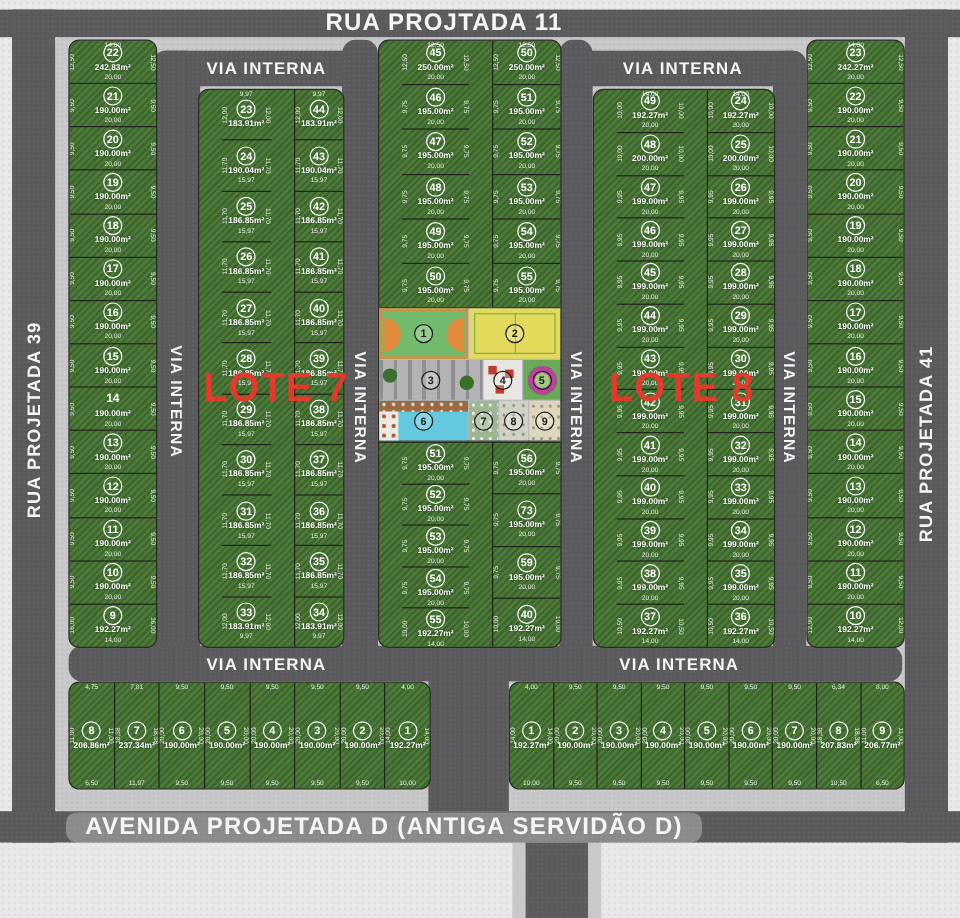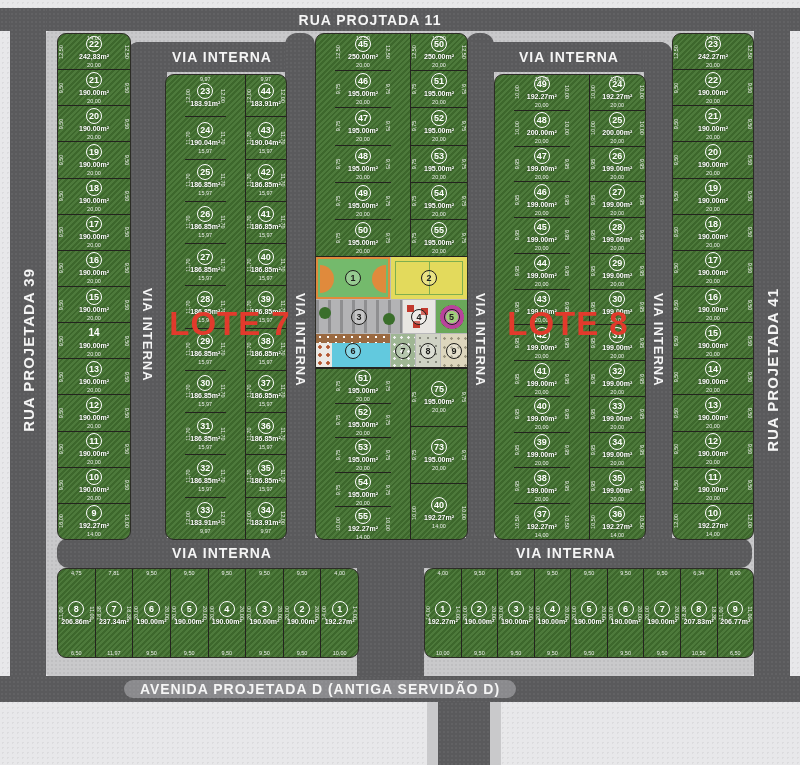--- a/index.html
+++ b/index.html
@@ -77,21 +77,21 @@
   .bdim{position:absolute;bottom:1px;left:50%;transform:translateX(-50%);}
   .wdim{margin-top:1px;}
   .sdim{position:absolute;top:50%;writing-mode:vertical-rl;}
   .sl{left:0;transform:translateY(-50%) rotate(180deg);}
   .sr{right:0;transform:translateY(-50%);}
   
   .lbl{
     position:absolute;z-index:3;color:#f5f5f5;display:flex;align-items:center;justify-content:center;
     font-weight:600;letter-spacing:1px;white-space:nowrap;
   }
-  .street{font-size:14px;}
+  .street{font-size:20px;}
   .via{font-size:14px;}
   .vtext{writing-mode:vertical-rl;font-size:13px;}
   .vup{writing-mode:vertical-rl;transform:rotate(180deg);font-size:15px;}
   #stTop{left:230px;top:8px;width:280px;height:23px;}
   #stBottom{left:40px;top:676px;width:560px;height:26px;}
   #stBottom .band{background:rgba(230,230,232,.35);border-radius:9px;padding:1px 16px;text-align:right;}
   #stLeft{left:10px;top:180px;width:36px;height:340px;}
   #stRight{left:754px;top:200px;width:36px;height:340px;}
   #viaT1{left:127px;top:42px;width:190px;height:30px;}
   #viaT2{left:466px;top:42px;width:206px;height:30px;}
@@ -588,28 +588,35 @@
             <span class="dim sdim sr">10,00</span>
             <span class="num">55</span>
             <span class="area">192.27m²</span>
             <span class="dim wdim">14,00</span>
           </div>
         </div>
       <div class="col">
           <div class="lot">
             <span class="dim sdim sl">9,75</span>
             <span class="dim sdim sr">9,75</span>
-            <span class="num">75</span>
+            <span class="num">56</span>
             <span class="area">195.00m²</span>
             <span class="dim wdim">20,00</span>
           </div>
           <div class="lot">
             <span class="dim sdim sl">9,75</span>
             <span class="dim sdim sr">9,75</span>
             <span class="num">73</span>
+            <span class="area">195.00m²</span>
+            <span class="dim wdim">20,00</span>
+          </div>
+          <div class="lot">
+            <span class="dim sdim sl">9,75</span>
+            <span class="dim sdim sr">9,75</span>
+            <span class="num">59</span>
             <span class="area">195.00m²</span>
             <span class="dim wdim">20,00</span>
           </div>
           <div class="lot">
             <span class="dim sdim sl">10,00</span>
             <span class="dim sdim sr">10,00</span>
             <span class="num">40</span>
             <span class="area">192.27m²</span>
             <span class="dim wdim">14,00</span>
           </div>

